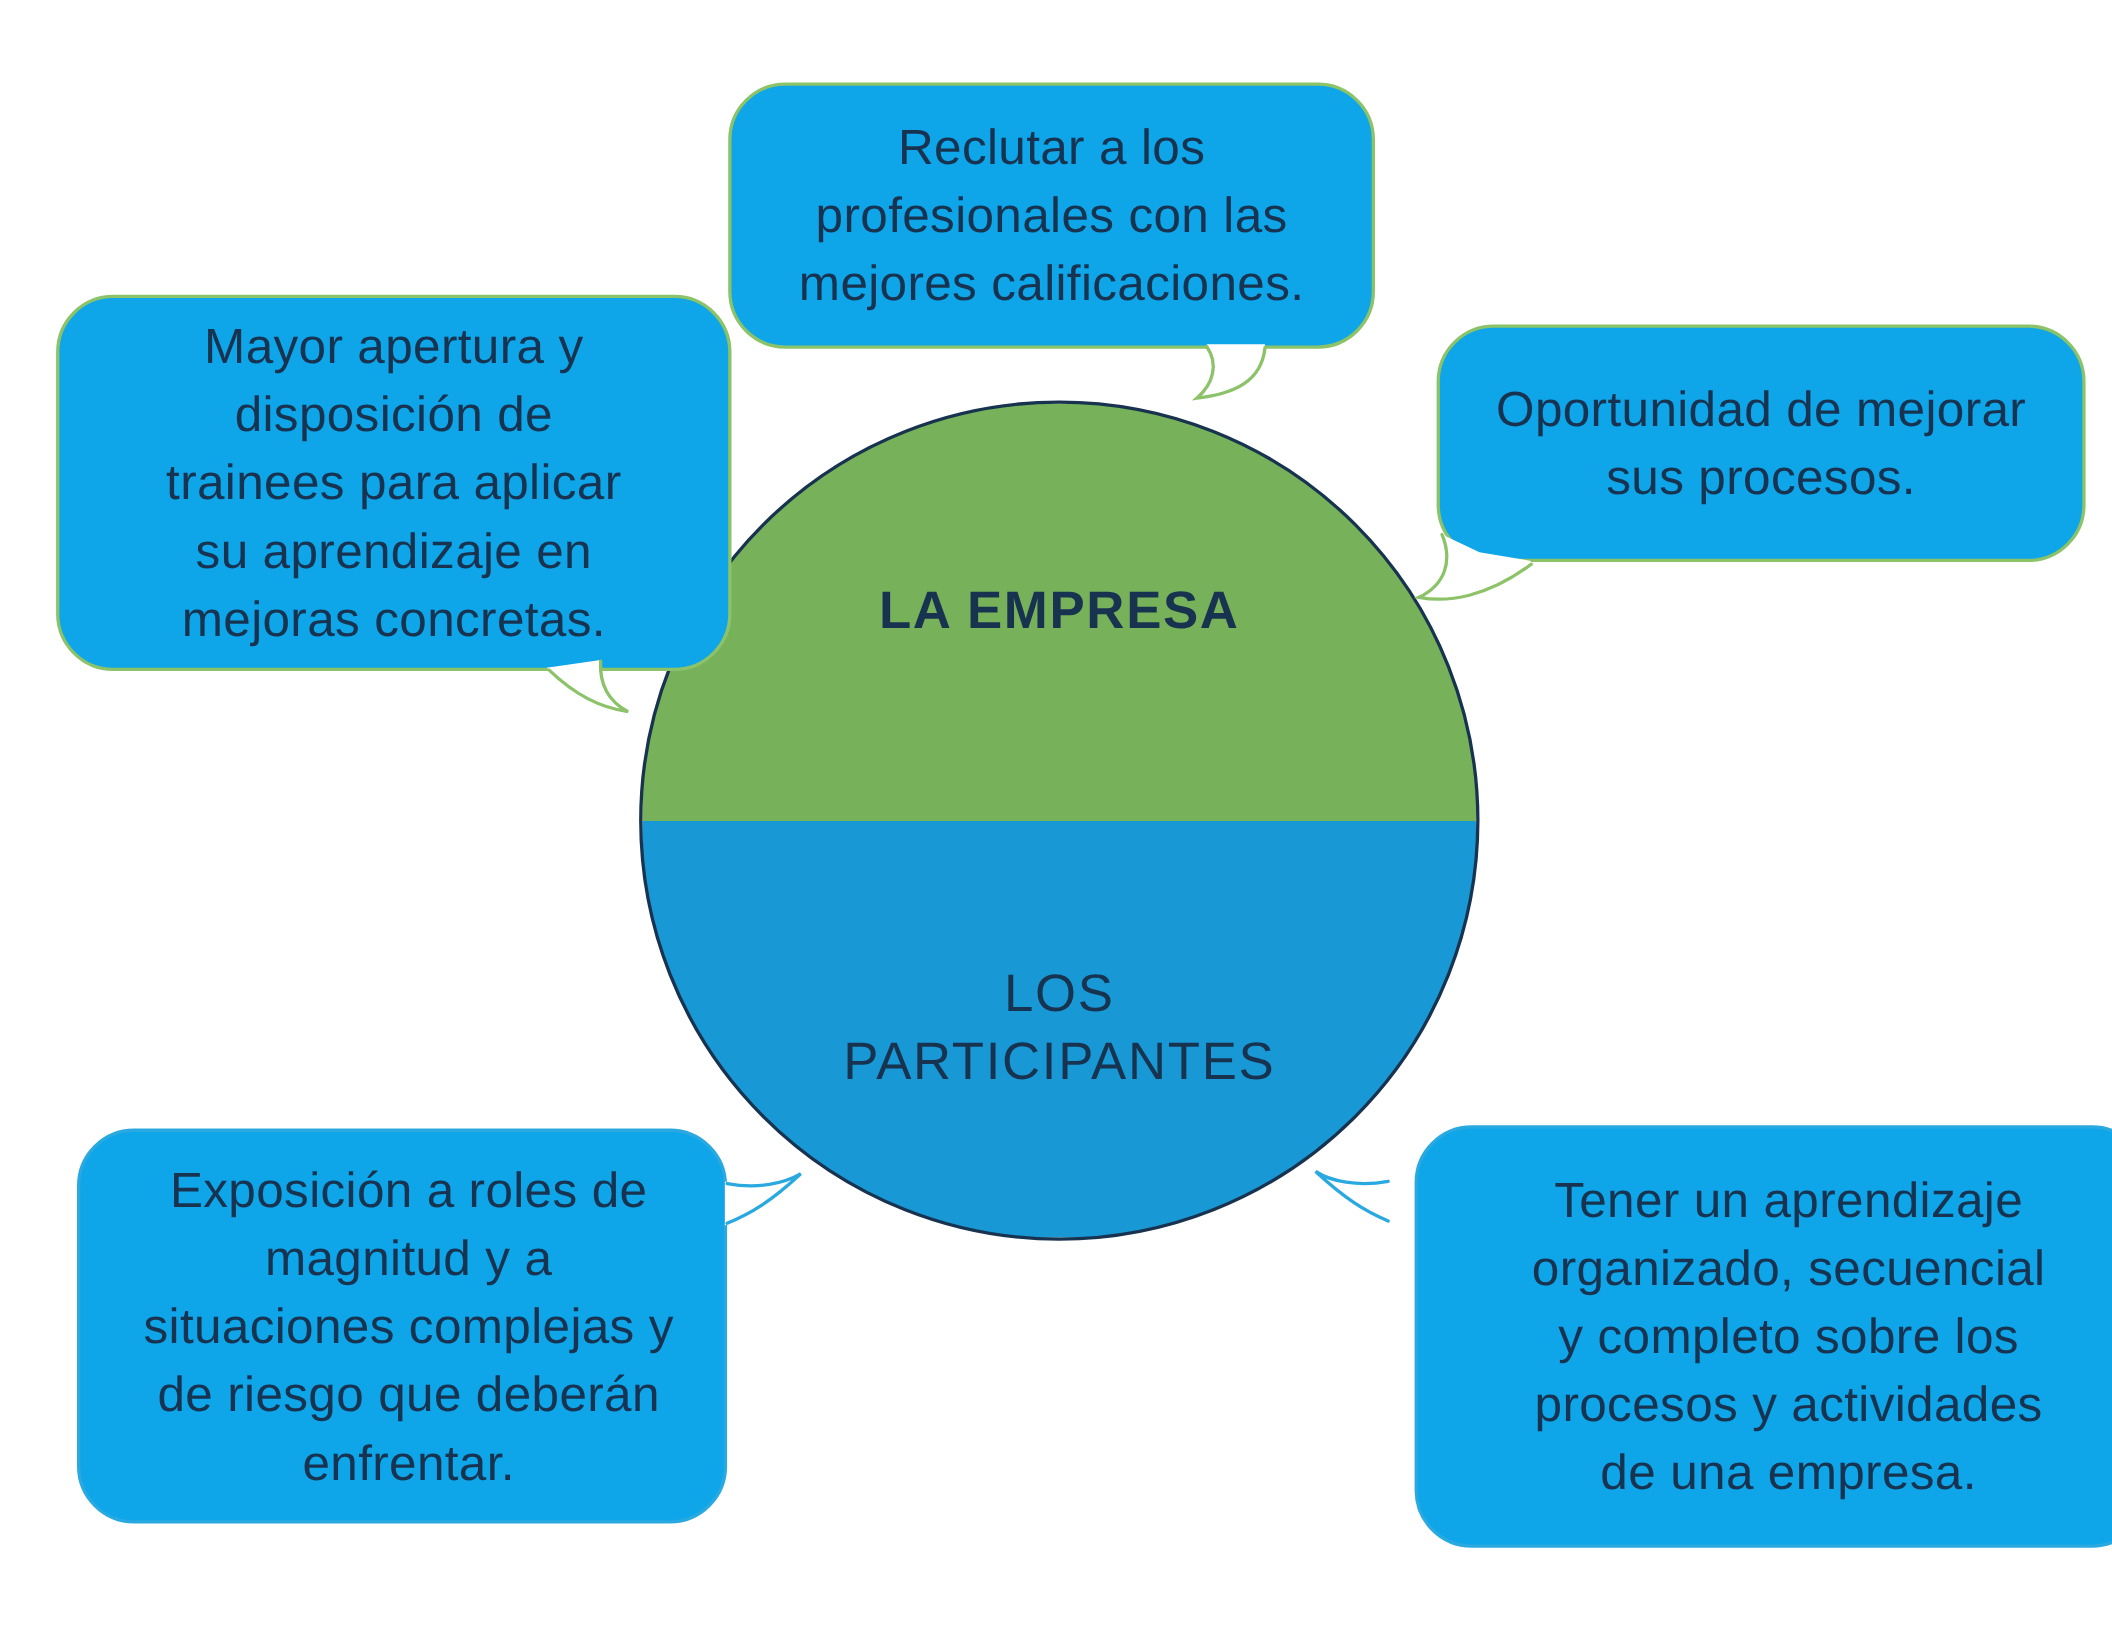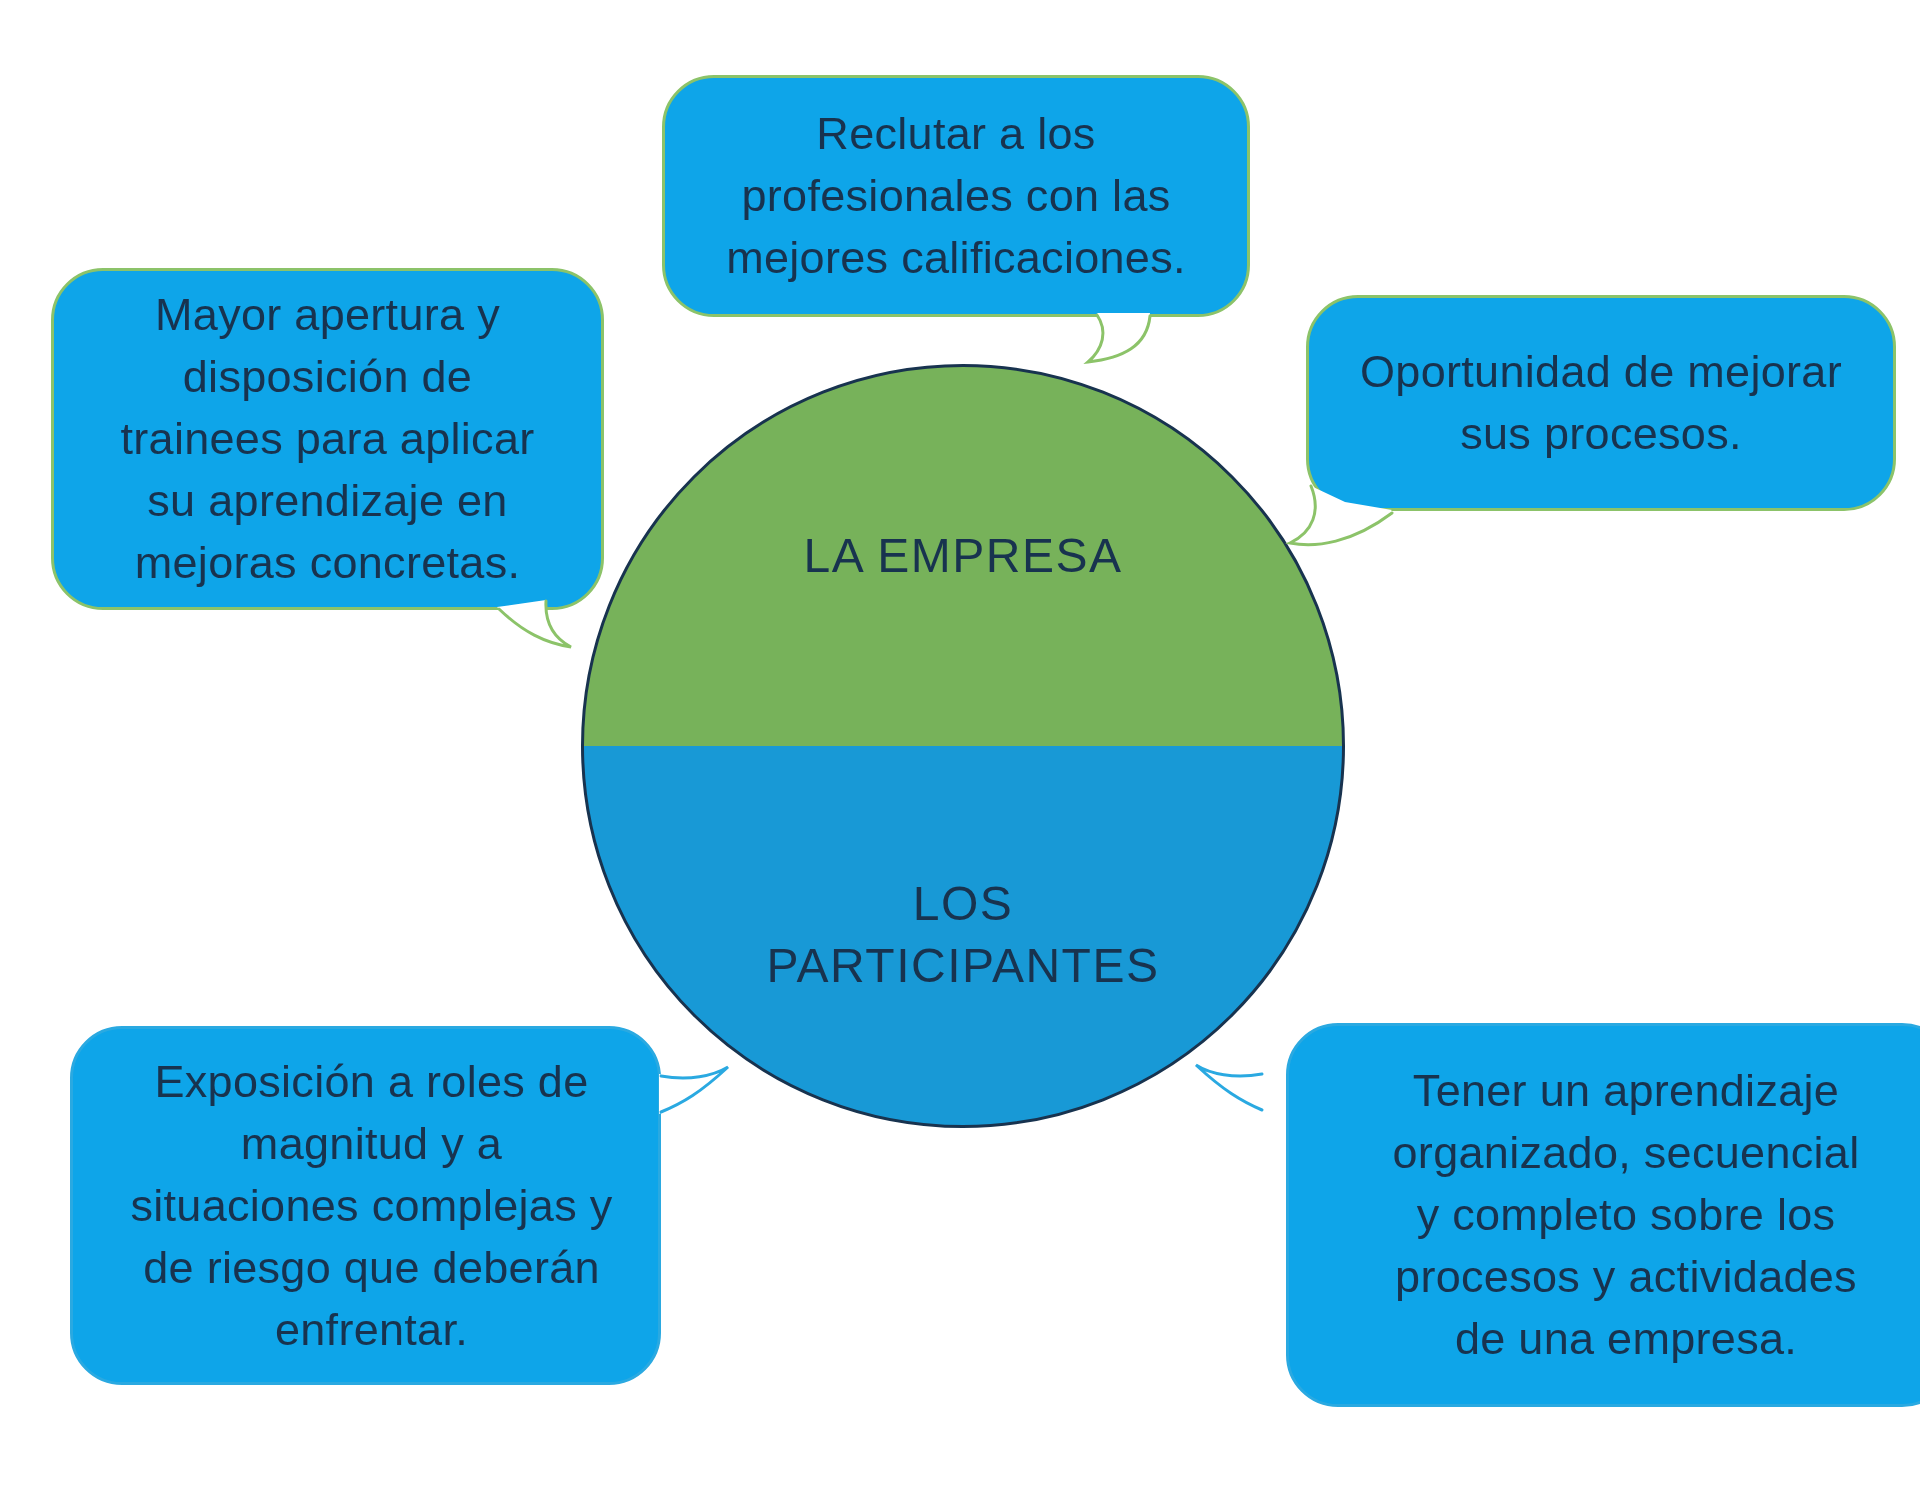--- a/index.html
+++ b/index.html
@@ -20,41 +20,41 @@
     position:absolute;left:581px;top:364px;width:764px;height:764px;
     border-radius:50%;border:3.5px solid var(--navy);box-sizing:border-box;
     background:linear-gradient(to bottom,var(--green-fill) 0 50%,var(--blue-fill) 50% 100%);
     z-index:1;
   }
   .circle-label{
     position:absolute;left:581px;width:764px;text-align:center;
     font-size:48px;line-height:62px;letter-spacing:1.5px;color:var(--navy);
     z-index:2;white-space:pre-line;
   }
-  .label-empresa{top:525px;}
+  .label-empresa{top:525px;font-weight:bold;}
   .label-participantes{top:873px;}
   
   .pill{
     position:absolute;left:660px;top:700px;width:603px;height:93px;
     background:#ffffff;border:3.5px solid var(--navy);border-radius:48px;
     box-sizing:border-box;display:flex;align-items:center;justify-content:center;
     z-index:3;
   }
   .pill span{font-size:50px;font-weight:700;letter-spacing:0.5px;color:var(--navy);}
   
   .bubble{
     position:absolute;box-sizing:border-box;border-radius:52px;background:#0ea5e9;
     display:flex;align-items:center;justify-content:center;text-align:center;
     font-size:45px;line-height:62px;letter-spacing:0.3px;color:var(--navy);
     white-space:pre-line;z-index:4;padding:10px 16px;
   }
   .bubble.green{border:3px solid var(--green-border);}
   .bubble.blue{border:3px solid var(--blue-border);padding-left:28px;}
   .bubble-top{left:662px;top:75px;width:588px;height:242px;}
-  .bubble-top-left{left:51px;top:268px;width:553px;height:342px;}
+  .bubble-top-left{left:51px;top:268px;width:614px;height:342px;}
   .bubble-top-right{left:1294px;top:295px;width:590px;height:216px;margin-left:12px;}
   .bubble-bottom-left{left:70px;top:1026px;width:591px;height:359px;}
   .bubble-bottom-right{left:1286px;top:1023px;width:668px;height:384px;text-align:center;}
   
   .tails{position:absolute;left:0;top:0;width:1920px;height:1494px;z-index:5;pointer-events:none;}
   .tails .tfill{fill:#ffffff;stroke:none;}
   .tails .tstroke{fill:none;stroke-width:3px;stroke-linecap:round;}
   .tails .tstroke.green{stroke:var(--green-border);}
   .tails .tstroke.blue{stroke:var(--blue-border);}
 </style>

